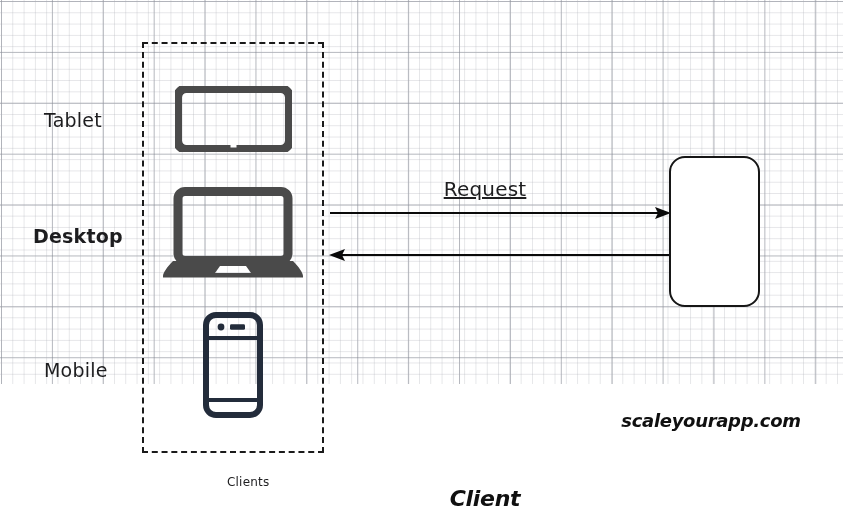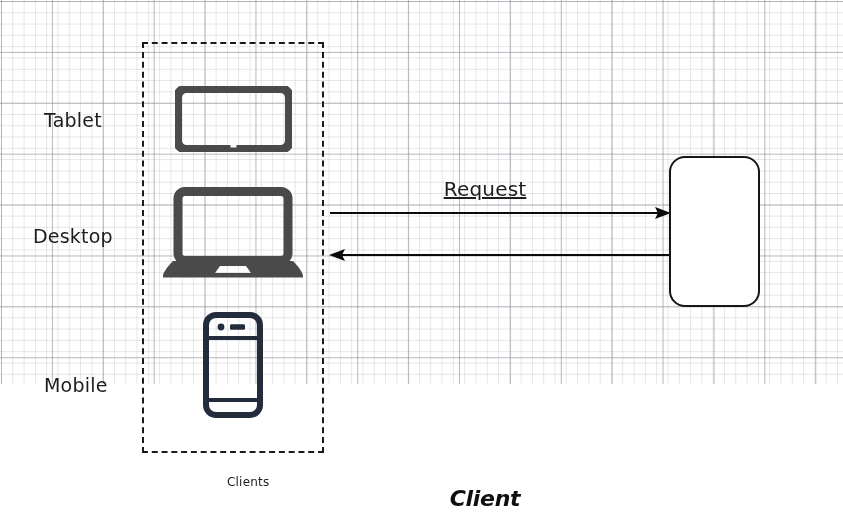--- a/index.html
+++ b/index.html
@@ -56,22 +56,22 @@
 
   .handwritten {
     font-family: "DejaVu Sans", sans-serif;
     font-weight: 700;
     font-style: italic;
     letter-spacing: -0.3px;
     color: #101010;
   }
 
   #label-tablet   { left: 44px;  top: 111px; }
-  #label-desktop  { left: 33px;  top: 227px; }
-  #label-mobile   { left: 44px;  top: 376px; }
+  #label-desktop  { left: 33px;  top: 227px; font-weight: bold; }
+  #label-mobile   { left: 44px;  top: 361px; }
   #label-clients  { left: 227px; top: 476px; font-size: 12px; }
   #label-request  { left: 485px; top: 179px; font-size: 20px; }
   #label-response { left: 485px; top: 268px; font-size: 20px; }
   #label-backend  { left: 714px; top: 335px; font-size: 19px; }
   #label-watermark{ left: 711px; top: 412px; font-size: 18px; }
   #label-client-hw{ left: 485px; top: 488px; font-size: 22px; text-align: right; }
 
   
   .device-icon { position: absolute; }
 
@@ -160,16 +160,17 @@
 
   <svg id="arrow-response" viewBox="0 0 350 20">
     <line x1="14" y1="10" x2="345" y2="10" stroke="#0a0a0a" stroke-width="2"></line>
     <path d="M 4 10 L 20 4 L 17 10 L 20 16 Z" fill="#0a0a0a"></path>
   </svg>
 
 
   <div id="backend-server-box"></div>
 
 
+  <div class="label handwritten" id="label-watermark" style="transform: translateX(-50%);">scaleyourapp.com</div>
 
   <div class="label handwritten" id="label-client-hw" style="transform: translateX(-50%);">Client</div>
 
 </div>
 
 </body></html>

